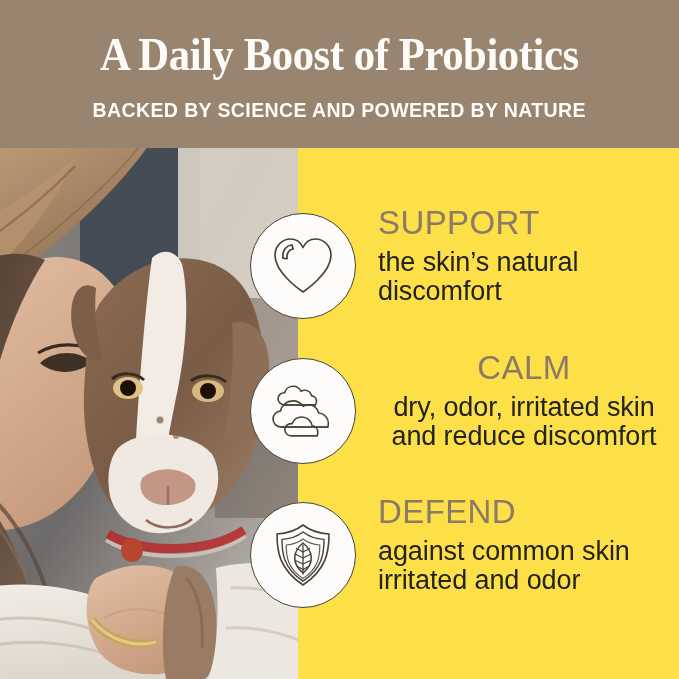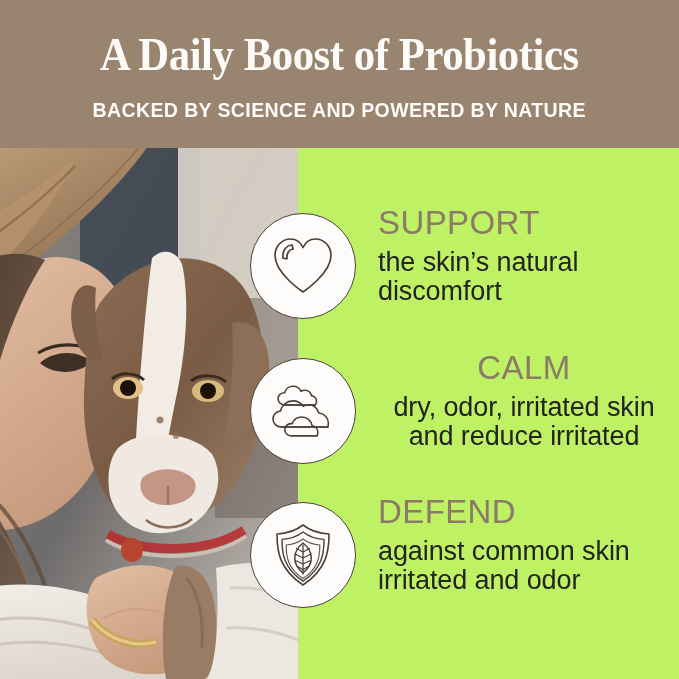--- a/index.html
+++ b/index.html
@@ -5,21 +5,21 @@
   * { margin:0; padding:0; box-sizing:border-box; }
   html, body { width:679px; height:679px; }
   body {
     font-family:"Liberation Sans", sans-serif;
     background:#ffffff;
     overflow:hidden;
   }
   #stage {
     position:relative;
     width:679px; height:679px;
-    background:#bef264;
+    background:#fde047;
     overflow:hidden;
   }
 
   
   .banner {
     position:absolute; left:0; top:0;
     width:679px; height:148px;
     background:#98846f;
     display:flex; flex-direction:column;
     align-items:center; justify-content:center;
@@ -250,21 +250,21 @@
           <path d="M23,53.8 C19.6,53.8 16.8,51.1 16.8,47.7 C16.8,44.3 19.6,41.6 23,41.6 C23.4,41.6 23.8,41.6 24.1,41.7 C25.6,37.8 29.4,35 33.9,35 C39.1,35 43.4,38.8 44.2,43.8 C47.4,44.3 49.8,47 49.8,50.3 C49.8,52 49.3,53.2 49.3,53.8 Z" fill="none" stroke="#4a4138" stroke-width="1.6" stroke-linejoin="round"></path>
           <path d="M13,45 L59.9,45" fill="none" stroke="#4a4138" stroke-width="1.6" stroke-linecap="round"></path>
           <path d="M23,53.8 L49.3,53.8" fill="none" stroke="#4a4138" stroke-width="1.6" stroke-linecap="round"></path>
           <path d="M17,23 L47.3,23" fill="none" stroke="#4a4138" stroke-width="1.6" stroke-linecap="round"></path>
         </svg>
       </div>
       <div class="benefit-text">
         <div class="benefit-head">CALM</div>
         <div class="benefit-body">
           <span class="ln">dry, odor, irritated skin</span>
-          <span class="ln">and reduce irritated</span>
+          <span class="ln">and reduce discomfort</span>
         </div>
       </div>
     </div>
 
     <div class="benefit b3">
       <div class="badge">
         <svg width="64" height="68" viewBox="0 0 64 68">
           <path d="M32,4 C39,9.5 48,12.5 58,13 C58,30 56,48 32,64 C8,48 6,30 6,13 C16,12.5 25,9.5 32,4 Z" fill="none" stroke="#4a4138" stroke-width="1.6" stroke-linejoin="round"></path>
           <path d="M32,11 C38,15.6 45.2,18 53,18.4 C53,32.5 51.4,47.3 32,60.2 C12.6,47.3 11,32.5 11,18.4 C18.8,18 26,15.6 32,11 Z" fill="none" stroke="#4a4138" stroke-width="1.4" stroke-linejoin="round"></path>
           <path d="M32,18 C36.9,21.7 42.6,23.6 48.8,24 C48.8,35.4 47.5,47.3 32,57.6 C16.5,47.3 15.2,35.4 15.2,24 C21.4,23.6 27.1,21.7 32,18 Z" fill="none" stroke="#4a4138" stroke-width="1.2" stroke-linejoin="round" opacity="0.85"></path>

